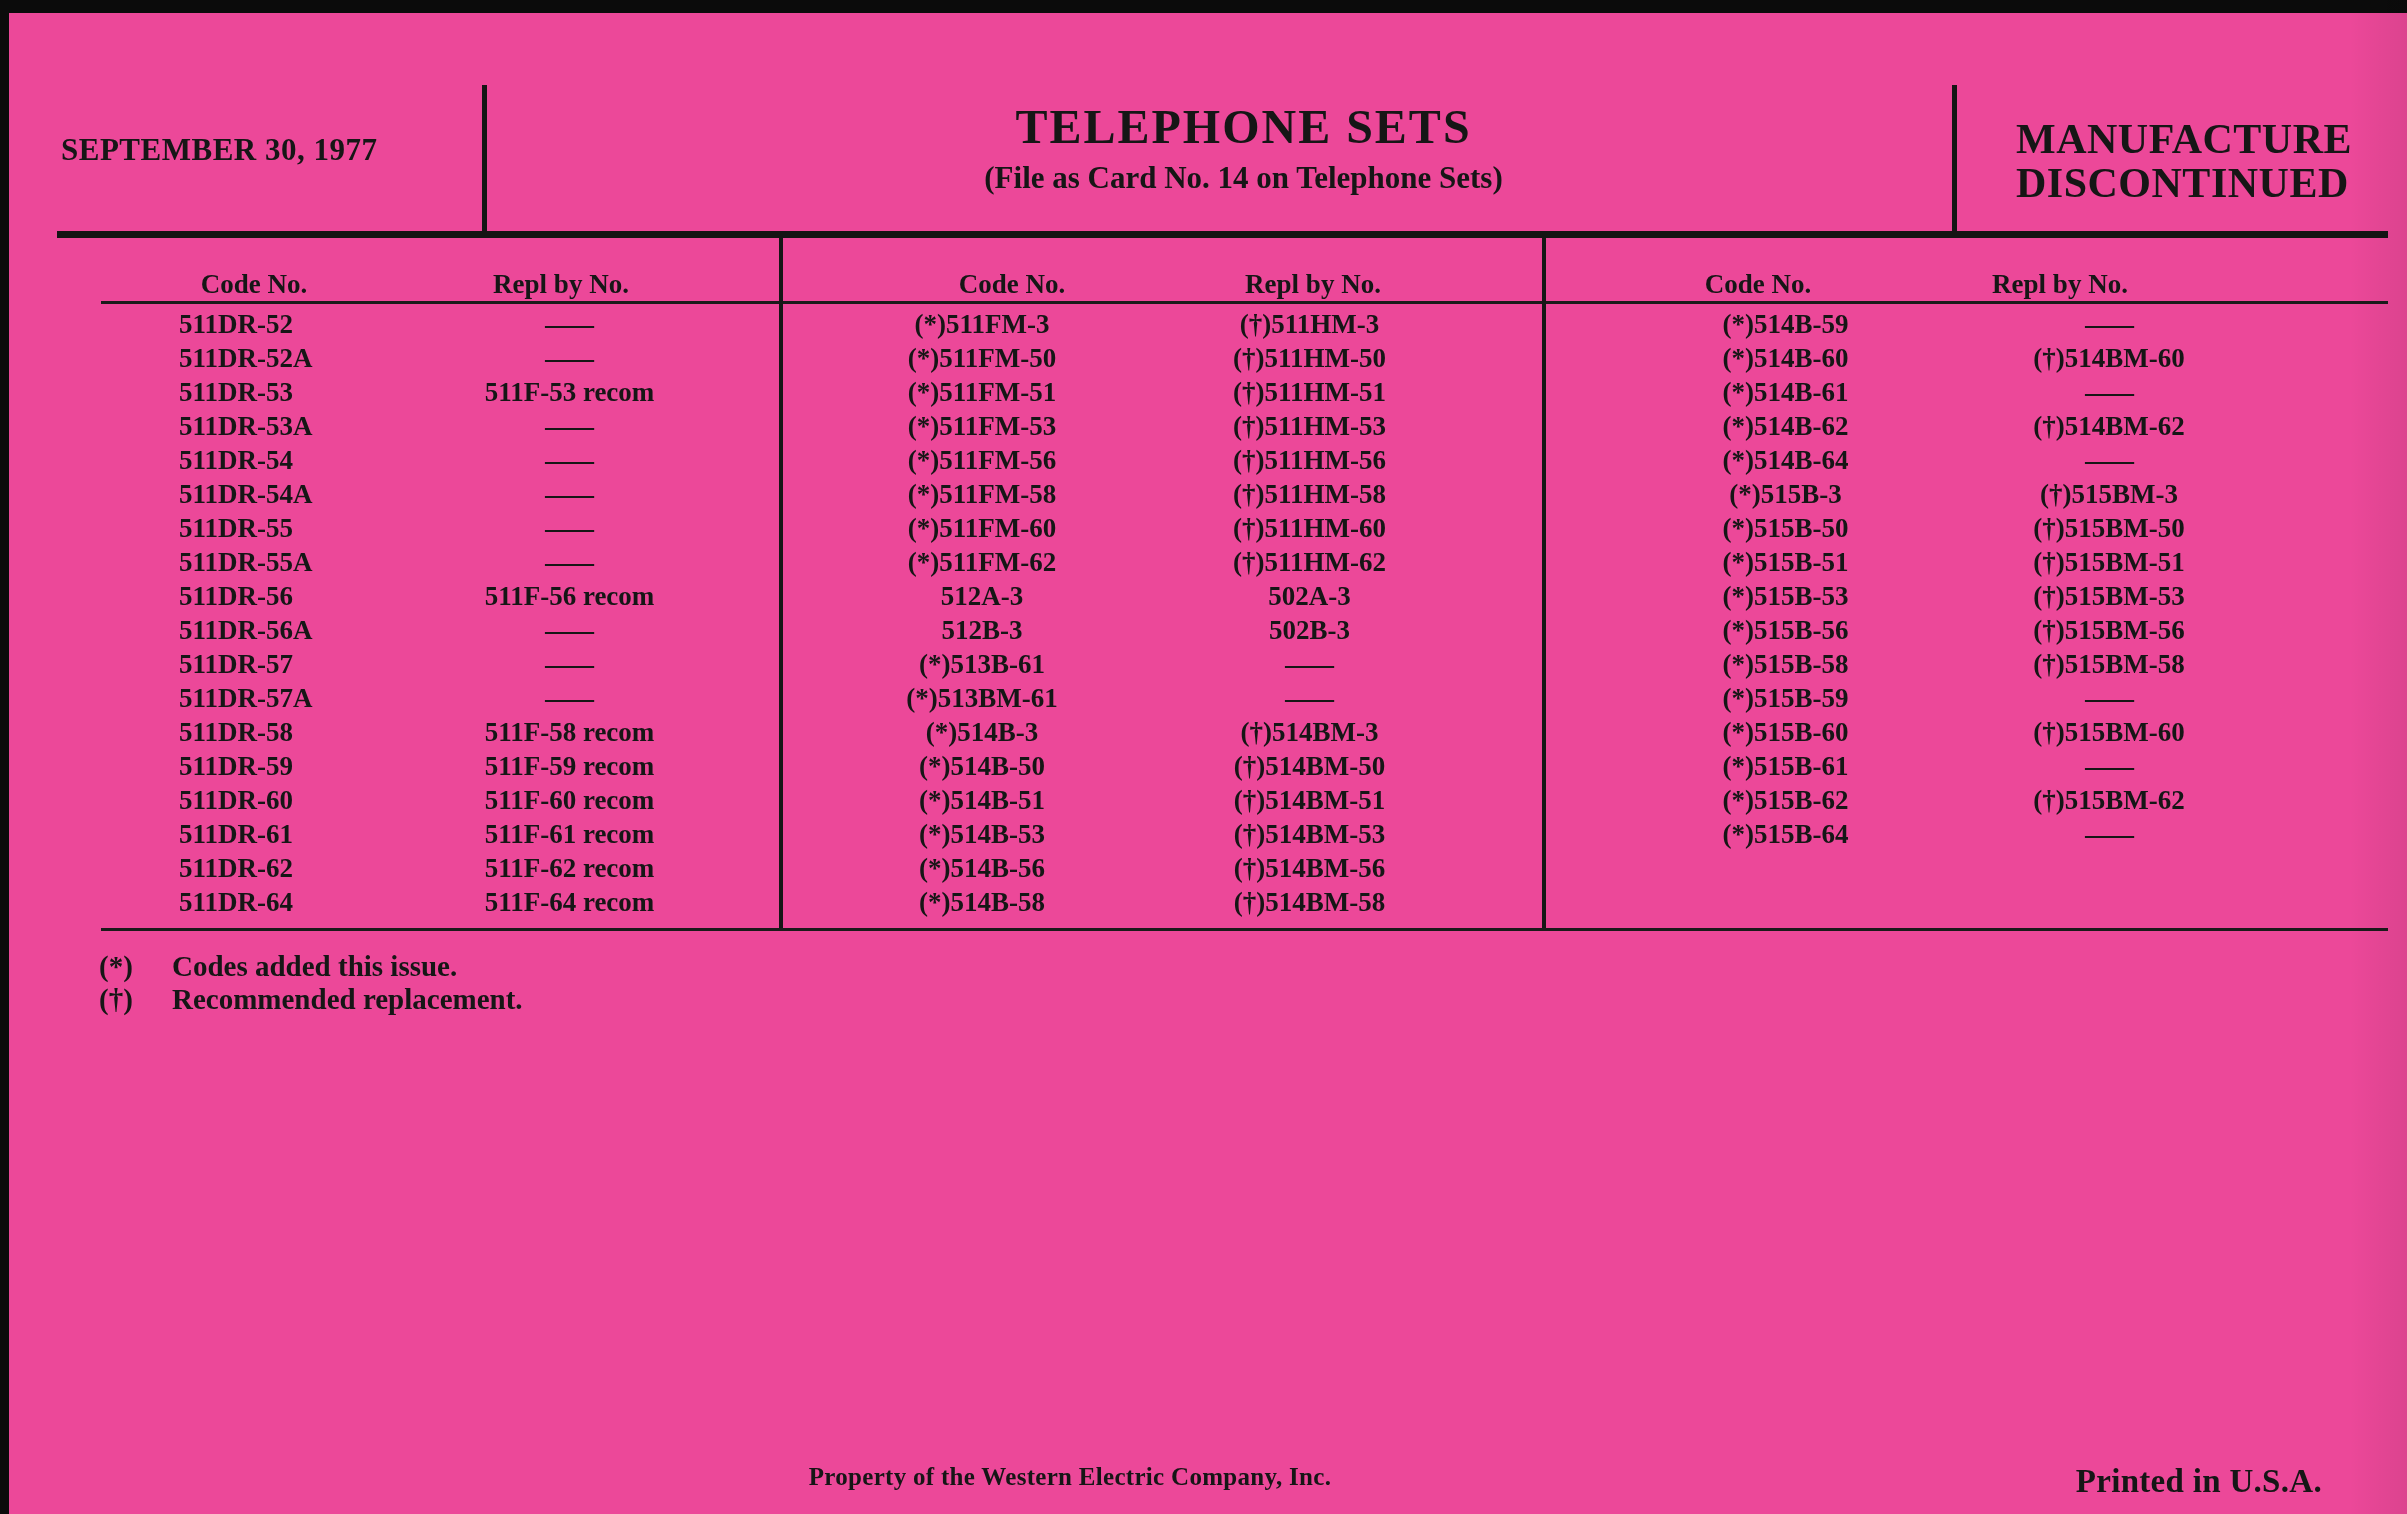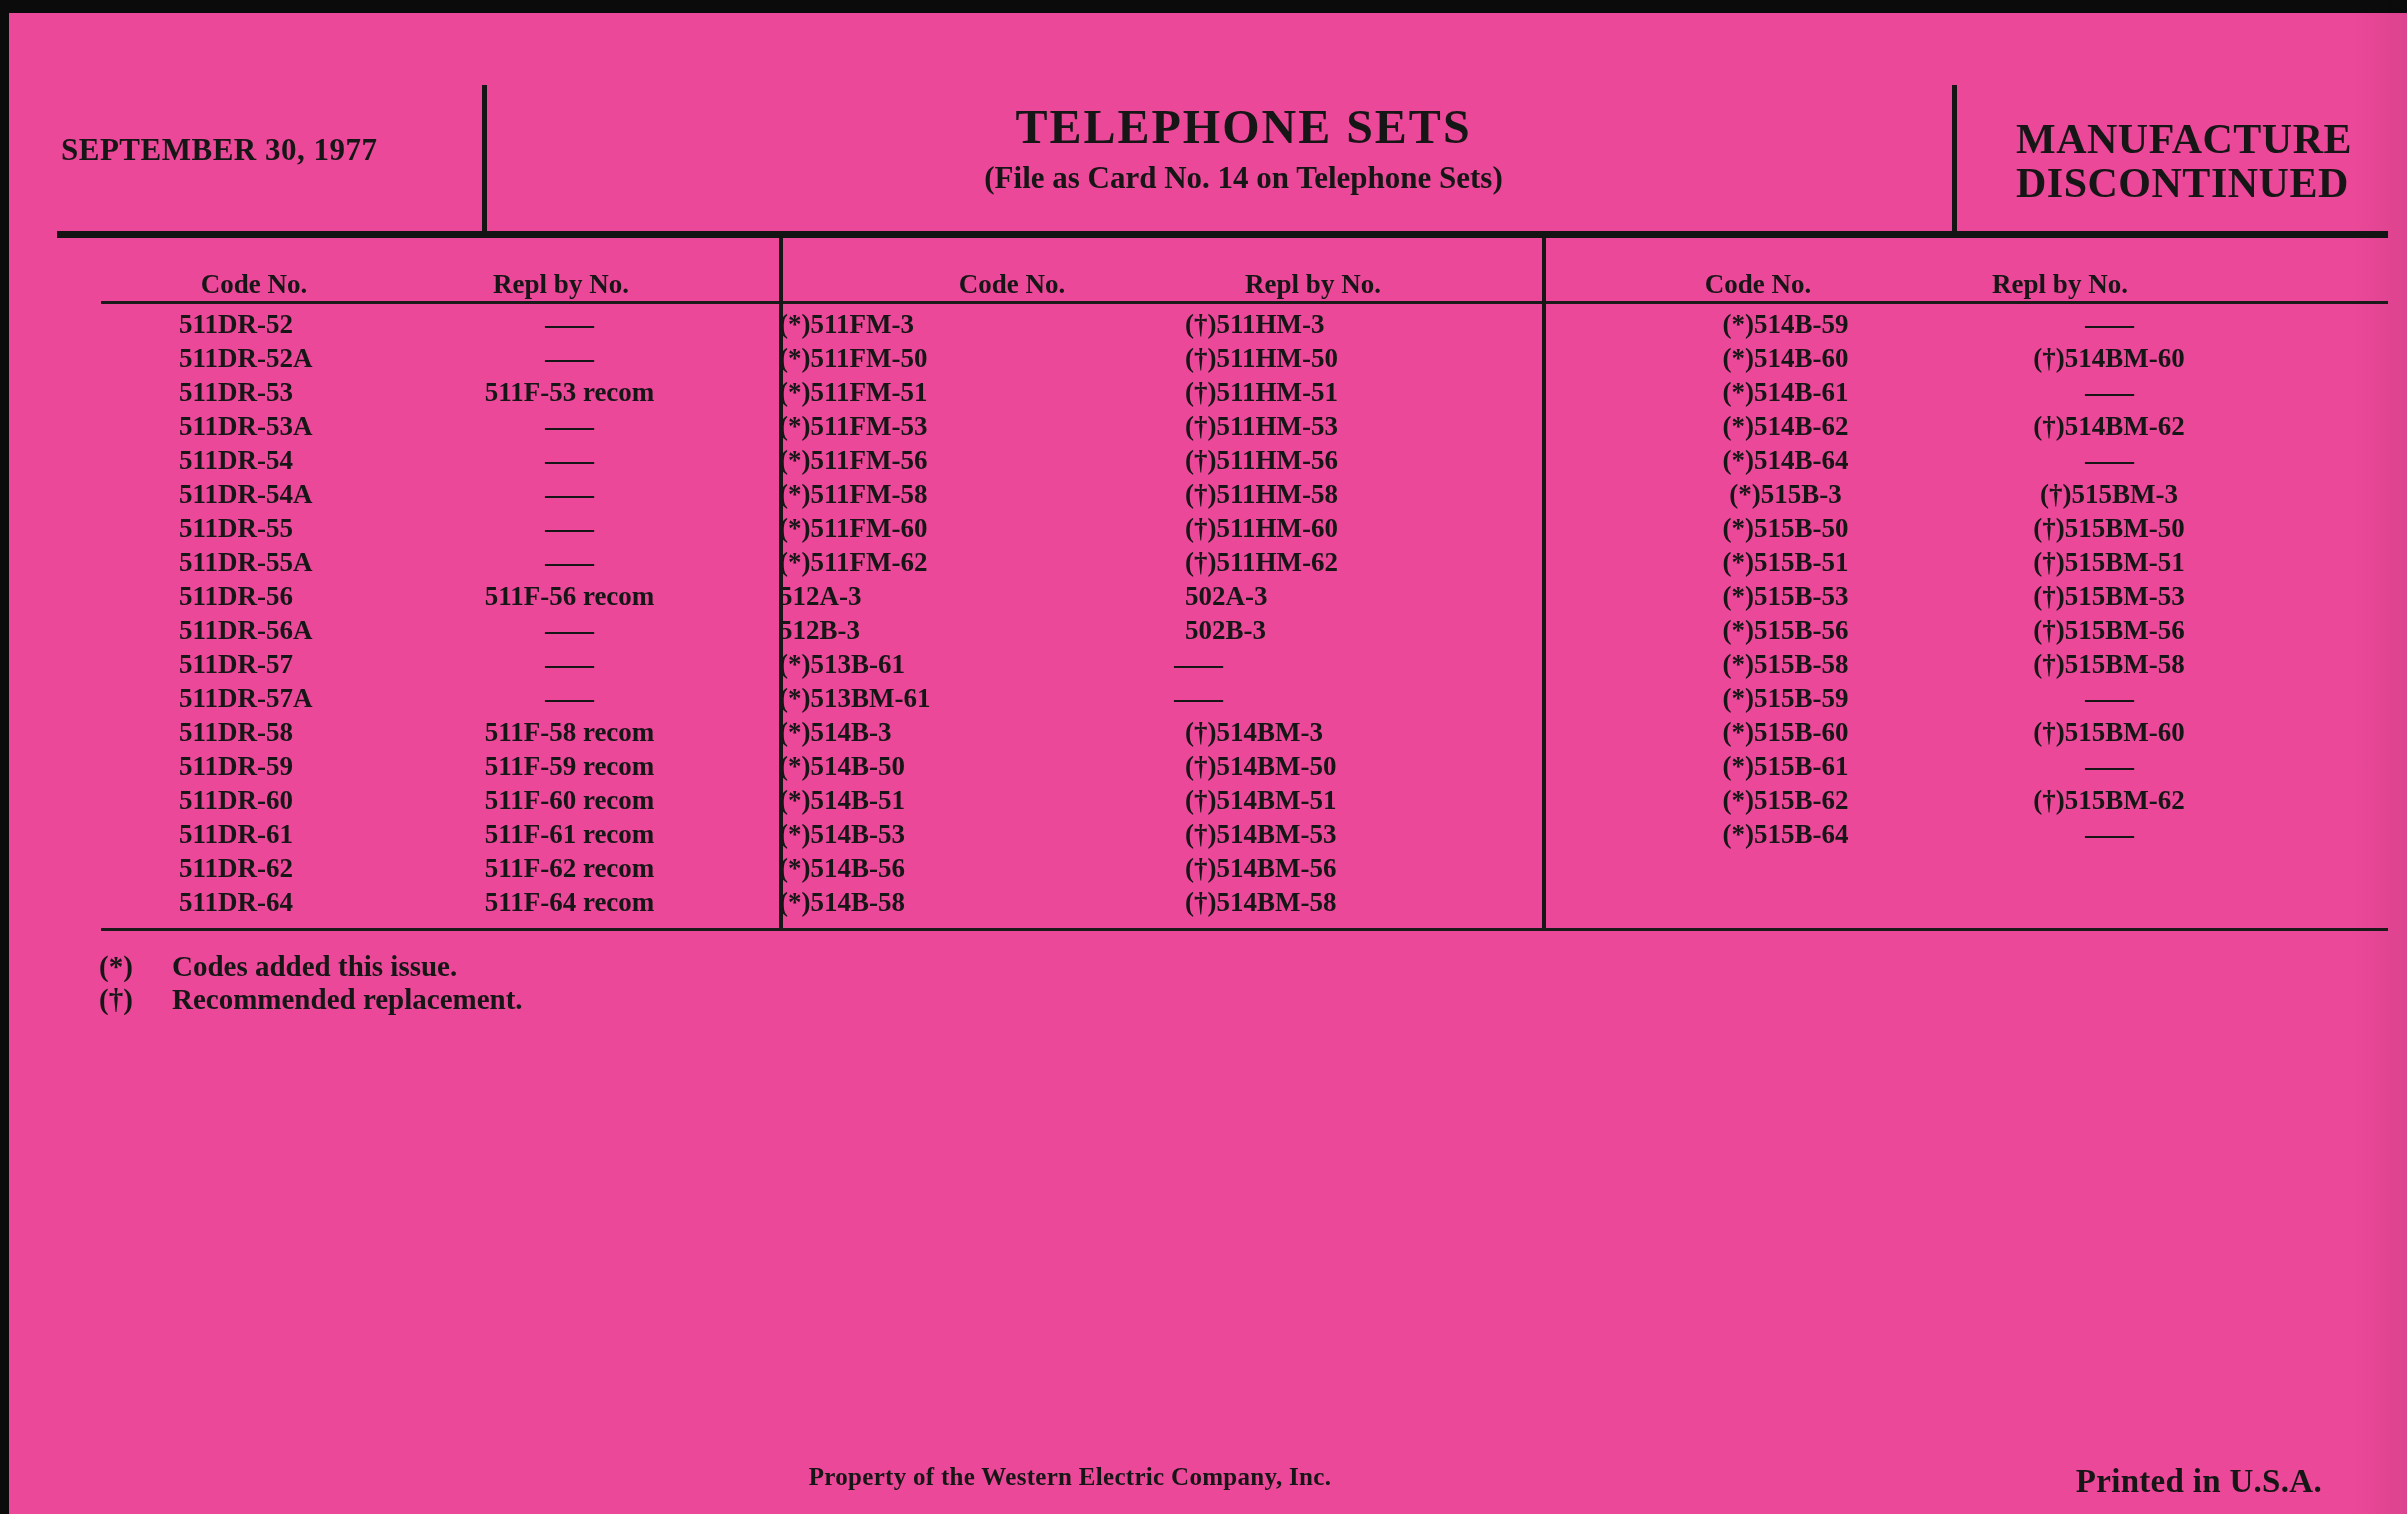--- a/index.html
+++ b/index.html
@@ -38,22 +38,22 @@
   .bottom-rule{position:absolute;left:42px;top:690px;width:2287px;height:3px;background:#1a1a1a;}
   .rows-region{position:absolute;left:0;top:69px;width:2329px;display:flex;align-items:flex-start;}
   .tgroup{display:flex;flex-direction:column;}
   .g1{width:720px;}
   .g2{width:763px;}
   .g3{width:845px;}
   .trow{display:flex;align-items:center;height:34px;}
   .tcell{box-sizing:border-box;font-size:27px;white-space:nowrap;overflow:visible;}
   .g1 .c-code{width:386px;text-align:left;padding-left:120px;}
   .g1 .c-repl{width:334px;text-align:center;padding-right:85px;}
-  .g2 .c-code{width:406px;}
-  .g2 .c-repl{width:357px;text-align:left;padding-right:108px;}
+  .g2 .c-code{width:406px;text-align:center;}
+  .g2 .c-repl{width:357px;text-align:center;padding-right:108px;}
   .g3 .c-code{width:396px;text-align:center;padding-left:91px;}
   .g3 .c-repl{width:449px;text-align:center;padding-right:107px;}
   .dash{display:inline-block;transform:scaleX(1.8);}
 
   
   .footnotes{position:absolute;left:99px;top:950px;font-size:29px;line-height:33px;}
   .fn-line{display:flex;}
   .fn-sym{width:73px;}
 
   

